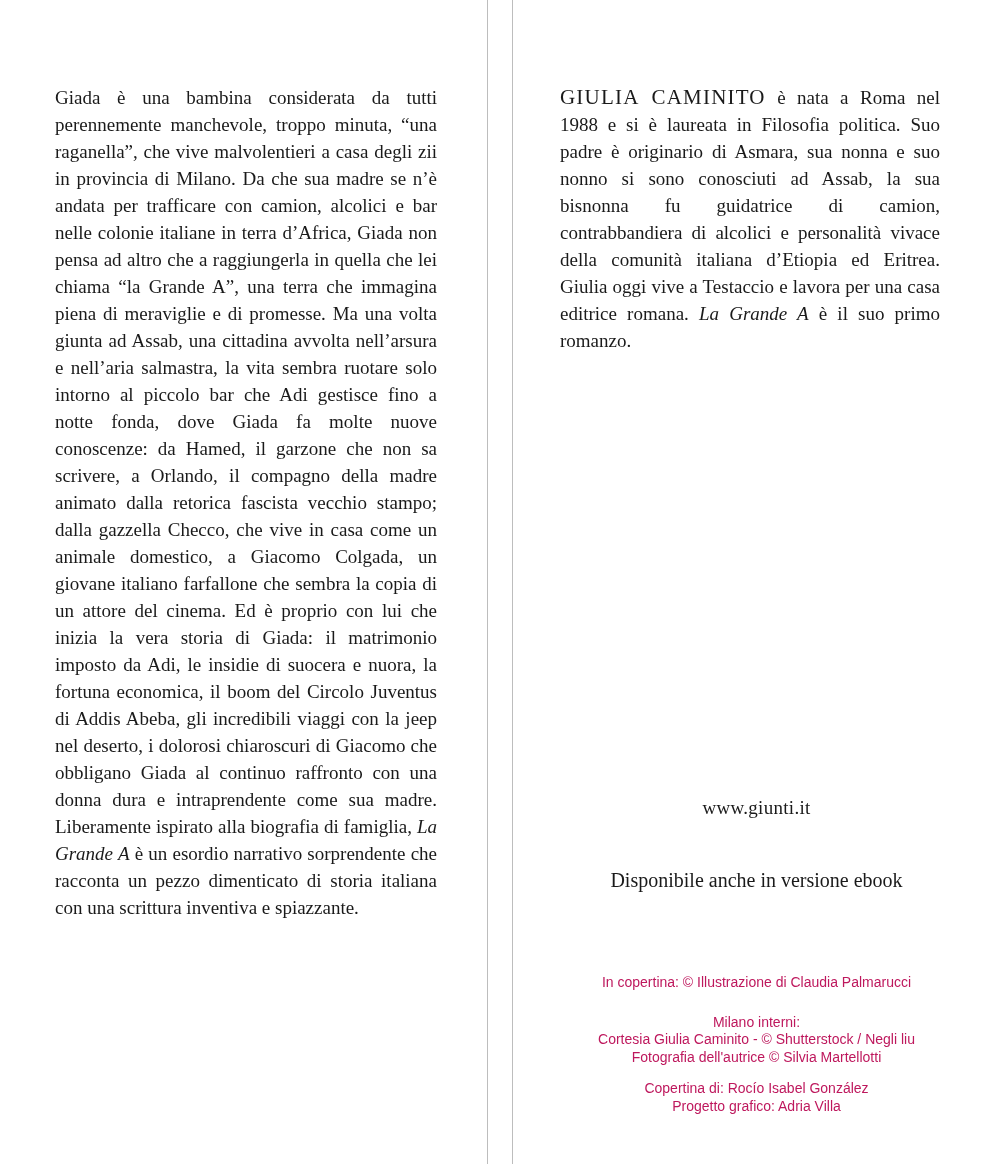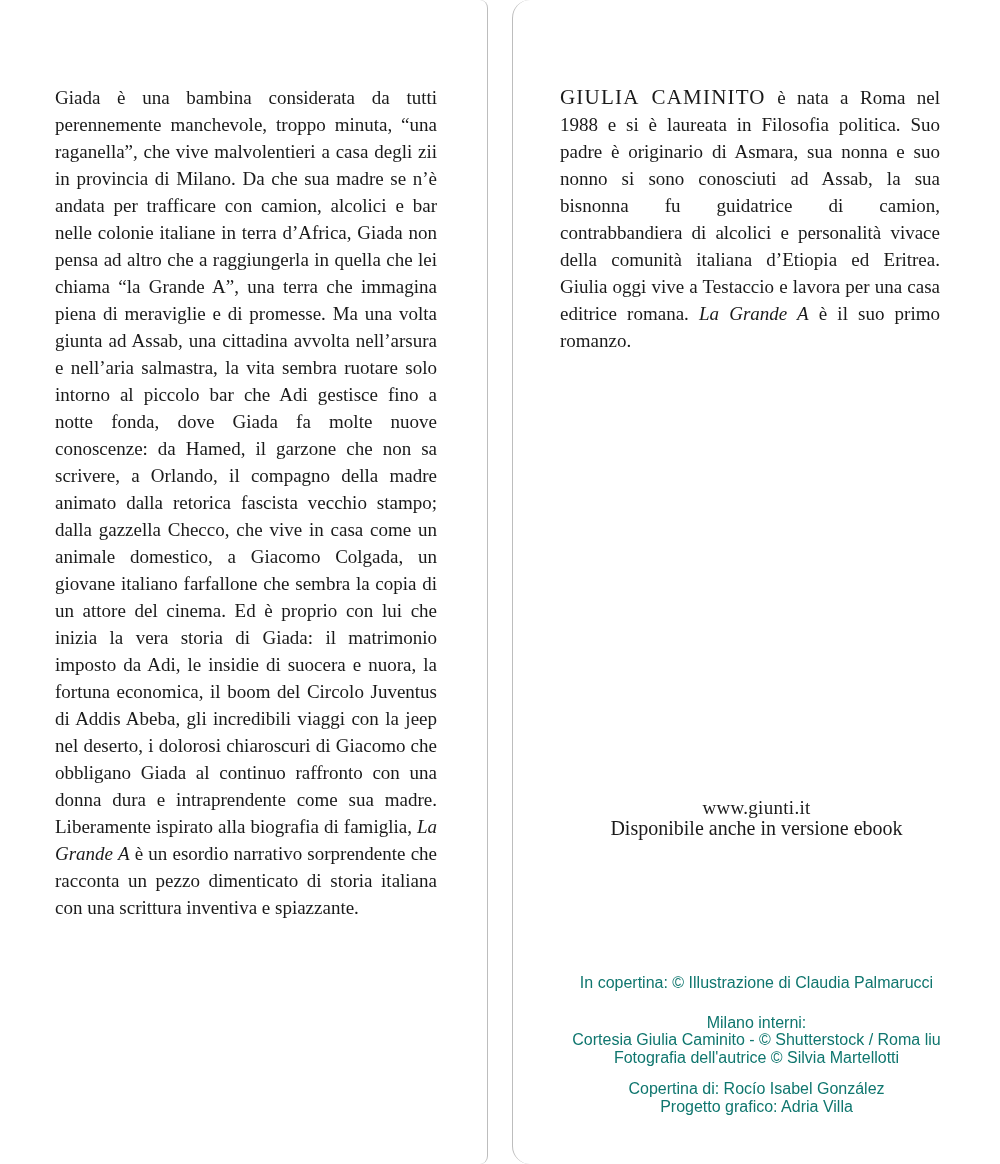--- a/index.html
+++ b/index.html
@@ -17,28 +17,26 @@
     top: 0;
     height: 1164px;
     box-sizing: border-box;
     background: #ffffff;
   }
   .page-left {
     left: 0;
     width: 488px;
     border-right: 1px solid #bdbdbd;
     padding: 84px 50px 0 55px;
-    border-radius: 8px;
   }
   .page-right {
     left: 512px;
     width: 488px;
     border-left: 1px solid #bdbdbd;
     padding: 84px 60px 14px 47px;
-    border-radius: 18px;
   }
   .body-text {
     margin: 0;
     font-size: 19px;
     line-height: 27px;
     text-align: justify;
     hyphens: auto;
     -webkit-hyphens: auto;
   }
   .body-text em { font-style: italic; }
@@ -53,34 +51,34 @@
     top: 797px;
     text-align: center;
     font-weight: 400;
     font-size: 19px;
     letter-spacing: 0.3px;
   }
   .ebook {
     position: absolute;
     left: 0;
     right: 0;
-    top: 817px;
+    top: 869px;
     text-align: center;
     font-size: 20px;
   }
   .credits {
     position: absolute;
     left: 0;
     right: 0;
     top: 974px;
     text-align: center;
     font-family: "Liberation Sans", "DejaVu Sans", sans-serif;
-    font-size: 16px;
+    font-size: 14px;
     line-height: 17.5px;
-    color: #0f766e;
+    color: #be185d;
   }
   .credits p { margin: 0; }
   .credits .gap-after { margin-bottom: 22px; }
   .credits .gap-after-sm { margin-bottom: 14px; }
 </style>
 </head>
 <body>
 
 <div>
 
@@ -91,20 +89,20 @@
   <section class="page page-right" lang="it">
     <p class="body-text"><span class="author-name">GIULIA CAMINITO</span><span> è nata a Roma nel 1988 e si è laureata in Filosofia politica. Suo padre è originario di Asmara, sua nonna e suo nonno si sono conosciuti ad Assab, la sua bisnonna fu guidatrice di camion, contrabbandiera di alcolici e personalità vivace della comunità italiana d’Etiopia ed Eritrea. Giulia oggi vive a Testaccio e lavora per una casa editrice romana. </span><em>La Grande A</em><span> è il suo primo romanzo.</span></p>
 
     <div class="website">www.giunti.it</div>
 
     <div class="ebook">Disponibile anche in versione ebook</div>
 
     <div class="credits">
       <p class="gap-after">In copertina: © Illustrazione di Claudia Palmarucci</p>
       <p>Milano interni:</p>
-      <p>Cortesia Giulia Caminito - © Shutterstock / Roma liu</p>
+      <p>Cortesia Giulia Caminito - © Shutterstock / Negli liu</p>
       <p class="gap-after-sm">Fotografia dell'autrice © Silvia Martellotti</p>
       <p>Copertina di: Rocío Isabel González</p>
       <p>Progetto grafico: Adria Villa</p>
     </div>
   </section>
 
 </div>
 
 </body></html>

